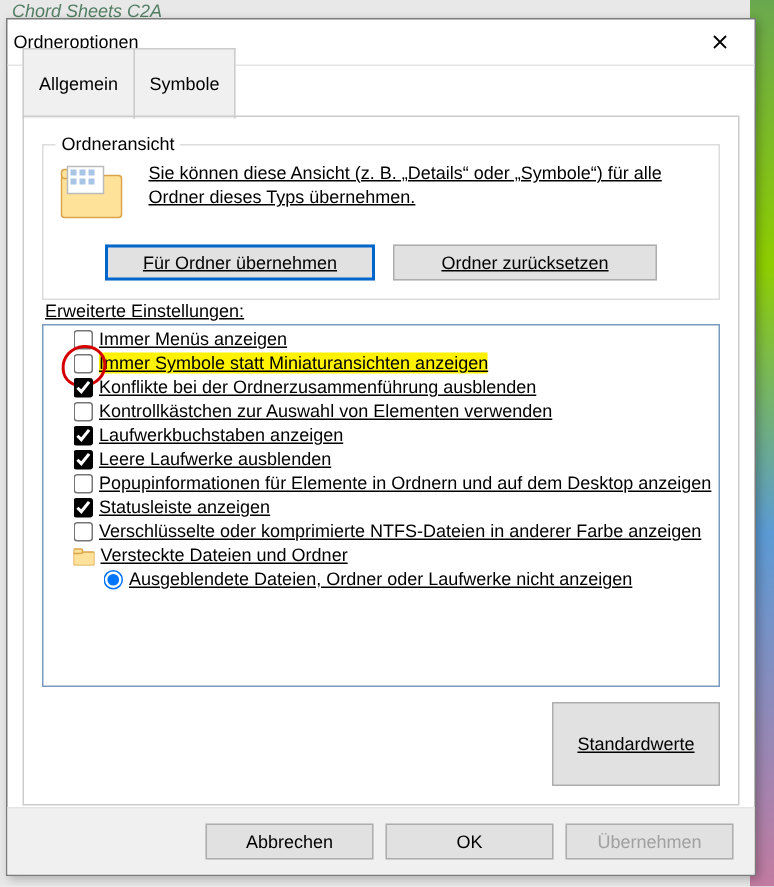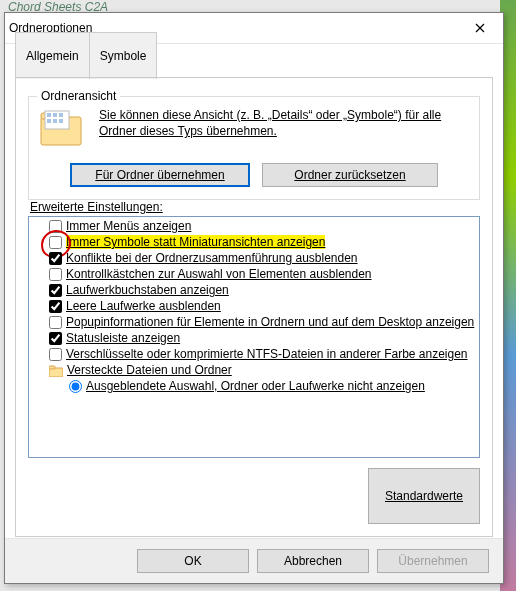--- a/index.html
+++ b/index.html
@@ -145,21 +145,21 @@
               <div class="adv-item highlight">
                 <span class="cbwrap"><span class="redcircle"></span><input type="checkbox" style=""></span>
                 <span class="lbl">Immer Symbole statt Miniaturansichten anzeigen</span>
               </div>
               <div class="adv-item">
                 <span class="cbwrap"><input type="checkbox" checked="" style=""></span>
                 <span class="lbl">Konflikte bei der Ordnerzusammenführung ausblenden</span>
               </div>
               <div class="adv-item">
                 <span class="cbwrap"><input type="checkbox" style=""></span>
-                <span class="lbl">Kontrollkästchen zur Auswahl von Elementen ausblenden</span>
+                <span class="lbl">Kontrollkästchen zur Auswahl von Elementen verwenden</span>
               </div>
               <div class="adv-item">
                 <span class="cbwrap"><input type="checkbox" checked="" style=""></span>
                 <span class="lbl">Laufwerkbuchstaben anzeigen</span>
               </div>
               <div class="adv-item">
                 <span class="cbwrap"><input type="checkbox" checked="" style=""></span>
                 <span class="lbl">Leere Laufwerke ausblenden</span>
               </div>
               <div class="adv-item">
@@ -176,32 +176,32 @@
               </div>
               <div class="adv-item">
                 <svg class="folder-mini" viewBox="0 0 14 12">
                   <rect x="0" y="3" width="14" height="9" rx="1" fill="#ffe29a" stroke="#d9a44a"></rect>
                   <rect x="0" y="1" width="6" height="3" rx="1" fill="#ffe29a" stroke="#d9a44a"></rect>
                 </svg>
                 <span class="lbl">Versteckte Dateien und Ordner</span>
               </div>
               <div class="adv-item level2">
                 <span class="cbwrap"><input type="radio" checked="" style=""></span>
-                <span class="lbl">Ausgeblendete Auswahl, Ordner oder Laufwerke nicht anzeigen</span>
+                <span class="lbl">Ausgeblendete Dateien, Ordner oder Laufwerke nicht anzeigen</span>
               </div>
             </div>
         </div>
       </div>
 
       <div class="defaults-row">
         <div class="def-btn">Standardwerte</div>
       </div>
 
     </div>
   </div>
 
   <div class="bottom-bar">
+    <div class="btn small">Abbrechen</div>
     <div class="btn small">OK</div>
-    <div class="btn small">Abbrechen</div>
     <div class="btn small disabled">Übernehmen</div>
   </div>
 
 </div>
 
 </body></html>

